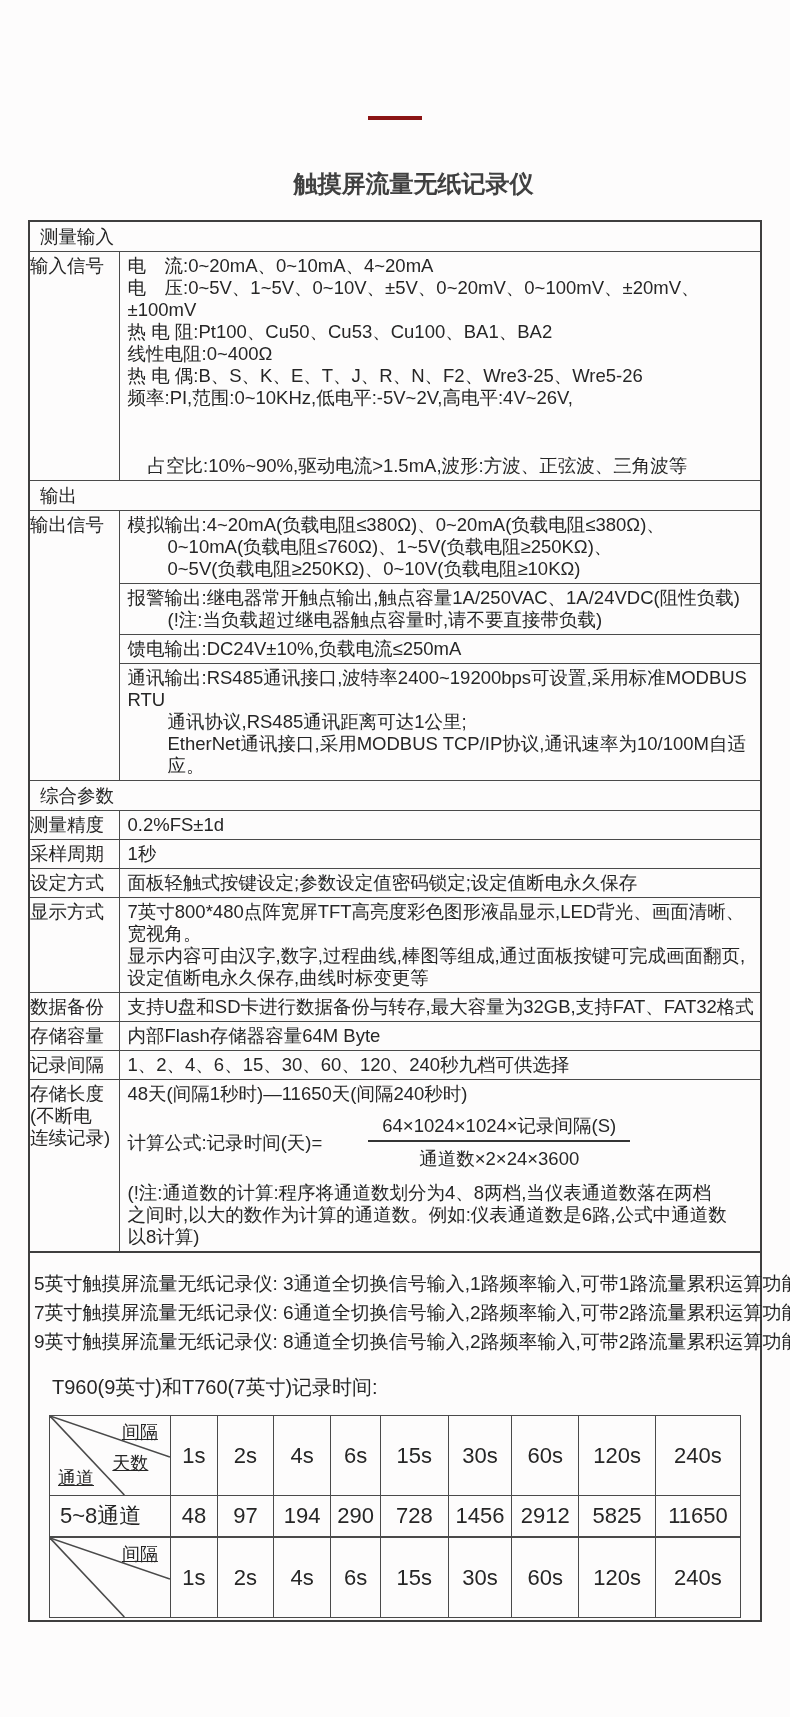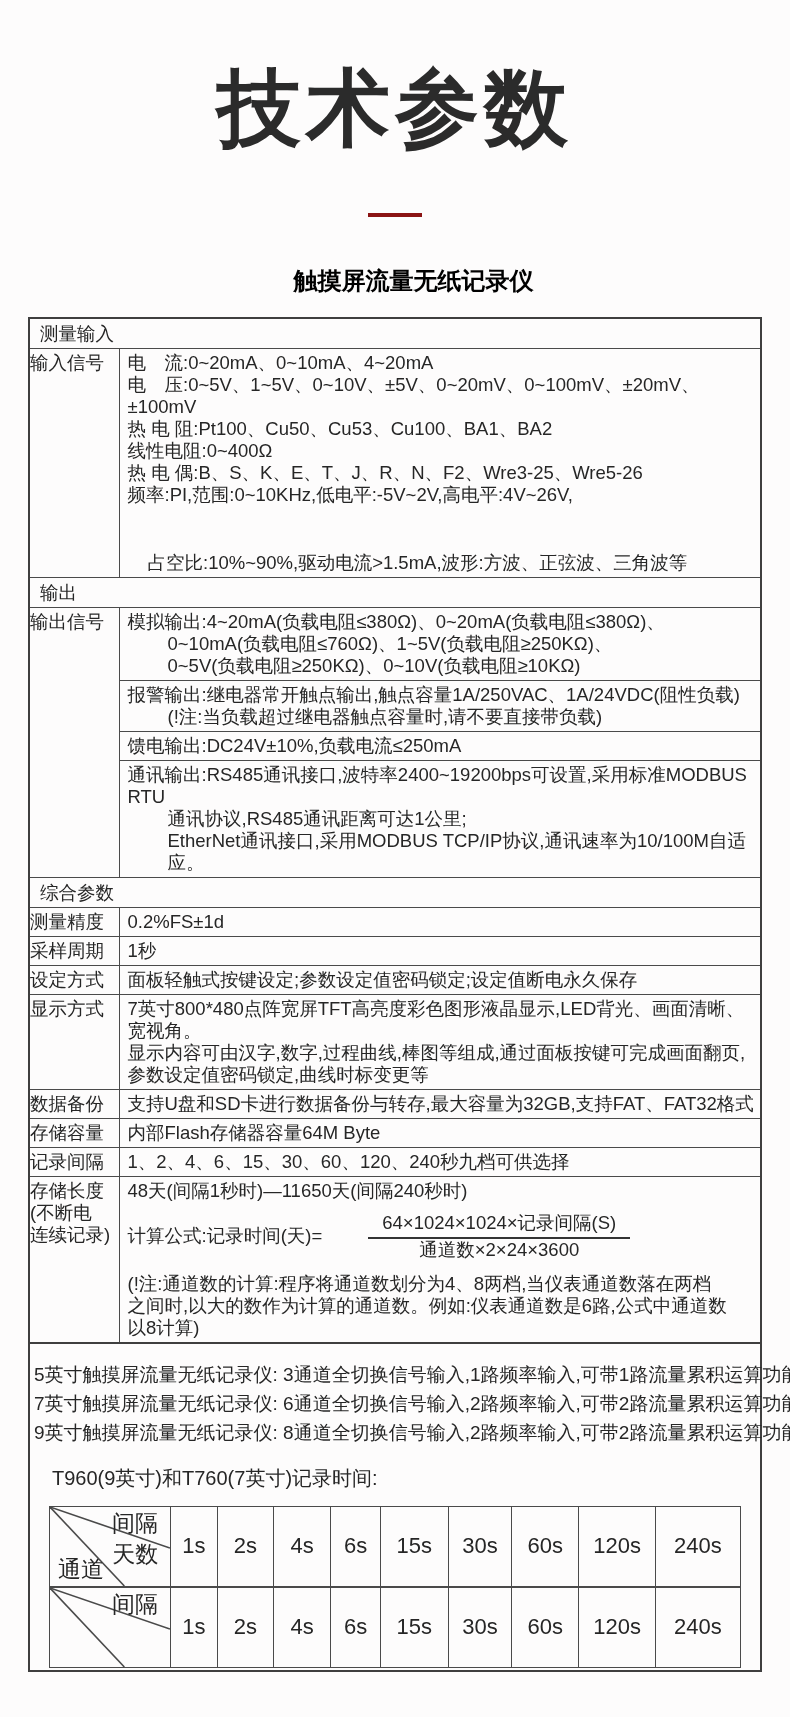--- a/index.html
+++ b/index.html
@@ -9,68 +9,67 @@
     font-family:"Liberation Sans","DejaVu Sans",sans-serif;
     color:#262626;
     -webkit-font-smoothing:antialiased;
   }
   .header { text-align:center; padding-top:60px; }
   .page-title {
     font-size:84px; font-weight:900; letter-spacing:5px; line-height:1.15;
     color:#2b2b2b;
   }
   .accent-dash { width:54px; height:4px; margin:56px auto 0; }
-  .subtitle { font-size:24px; font-weight:700; margin-top:48px; color:#000000;padding-left:37px; }
+  .subtitle { font-size:24px; font-weight:700; margin-top:48px; color:#404040;padding-left:37px; }
 
   .wrap { width:734px; margin:20px auto 0; }
 
   
   table.spec { width:100%; border-collapse:collapse; border:2px solid #3f3f3f; table-layout:fixed; }
   table.spec td {
     border:1px solid #4a4a4a;
     font-size:18.5px; line-height:22px;
     padding:3px 6px 3px 8px; vertical-align:top;
   }
   table.spec td.sec { padding:4px 6px 3px 10px; }
   table.spec td.lbl { width:90px; padding-left:0; padding-right:2px; }
   .ind40 { padding-left:40px; }
   .ind20 { padding-left:20px;margin-top:46px; }
 
   .formula { margin:10px 0 6px 0; display:flex; align-items:center; }
   .f-prefix { white-space:nowrap; }
   .frac { display:inline-block; text-align:center; margin-left:46px; }
   .frac .num { display:block; border-bottom:2px solid #333; padding:0 14px 3px; }
-  .frac .den { display:block; padding-top:0; }
+  .frac .den { display:block; padding-top:6px; }
   .note-block { margin-top:12px; }
 
   
   .bottom-box { border:2px solid #3f3f3f; margin-top:-2px; }
   .models { padding:16px 3px 2px 4px; font-size:19px; line-height:29px; white-space:nowrap; }
   .tbl-caption { margin:16px 0 14px 22px; font-size:20px; }
 
   table.rec {
     width:692px; margin:0 auto; border-collapse:collapse; border:1px solid #4a4a4a;
     text-align:center; table-layout:fixed;
   }
   table.rec td { border:1px solid #4a4a4a; font-size:22px; }
   tr.rec-head td { height:80px; }
   tr.rec-row td { height:41px; }
   td.rowlbl { text-align:left; padding-left:10px; font-size:21px; }
   td.corner { position:relative; padding:0; }
   td.corner svg { position:absolute; inset:0; width:100%; height:100%; }
-  td.corner span { position:absolute; font-size:23px; line-height:18px; }
+  td.corner span { position:absolute; font-size:18px; line-height:18px;text-decoration:underline; }
   .c-top { top:7px; right:12px; }
   .c-mid { left:52%; top:48%; }
   .c-bot { left:8px; bottom:8px; }
 </style>
 </head>
 <body>
 
 <div class="header">
-  <div class="page-title">技术参数</div>
   <div class="accent-dash" style="background: rgb(139, 20, 20);"></div>
   <div class="subtitle">触摸屏流量无纸记录仪</div>
 </div>
 
 <div class="wrap">
 
   <table class="spec">
     <colgroup>
         <col style="width:90px">
         <col>
@@ -139,21 +138,21 @@
     </tr>
     <tr>
       <td class="lbl">设定方式</td>
       <td>面板轻触式按键设定;参数设定值密码锁定;设定值断电永久保存</td>
     </tr>
     <tr>
       <td class="lbl">显示方式</td>
       <td>
         <div>7英寸800*480点阵宽屏TFT高亮度彩色图形液晶显示,LED背光、画面清晰、宽视角。</div>
         <div>显示内容可由汉字,数字,过程曲线,棒图等组成,通过面板按键可完成画面翻页,</div>
-        <div>参数设定值密码锁定,曲线时标变更等</div>
+        <div>设定值断电永久保存,曲线时标变更等</div>
       </td>
     </tr>
     <tr>
       <td class="lbl">数据备份</td>
       <td>支持U盘和SD卡进行数据备份与转存,最大容量为32GB,支持FAT、FAT32格式</td>
     </tr>
     <tr>
       <td class="lbl">存储容量</td>
       <td>内部Flash存储器容量64M Byte</td>
     </tr>
@@ -223,20 +222,32 @@
         <td>1s</td>
         <td>2s</td>
         <td>4s</td>
         <td>6s</td>
         <td>15s</td>
         <td>30s</td>
         <td>60s</td>
         <td>120s</td>
         <td>240s</td>
       </tr>
+      <tr class="rec-row">
+        <td class="rowlbl">5~8通道</td>
+        <td>48</td>
+        <td>97</td>
+        <td>194</td>
+        <td>290</td>
+        <td>728</td>
+        <td>1456</td>
+        <td>2912</td>
+        <td>5825</td>
+        <td>11650</td>
+      </tr>
     </tbody>
       </table>
 
 
     <table class="rec" style="margin-bottom:2px;">
       <colgroup>
         <col style="width:17.5%">
           <col style="width:6.8%">
           <col style="width:8.1%">
           <col style="width:8.3%">

